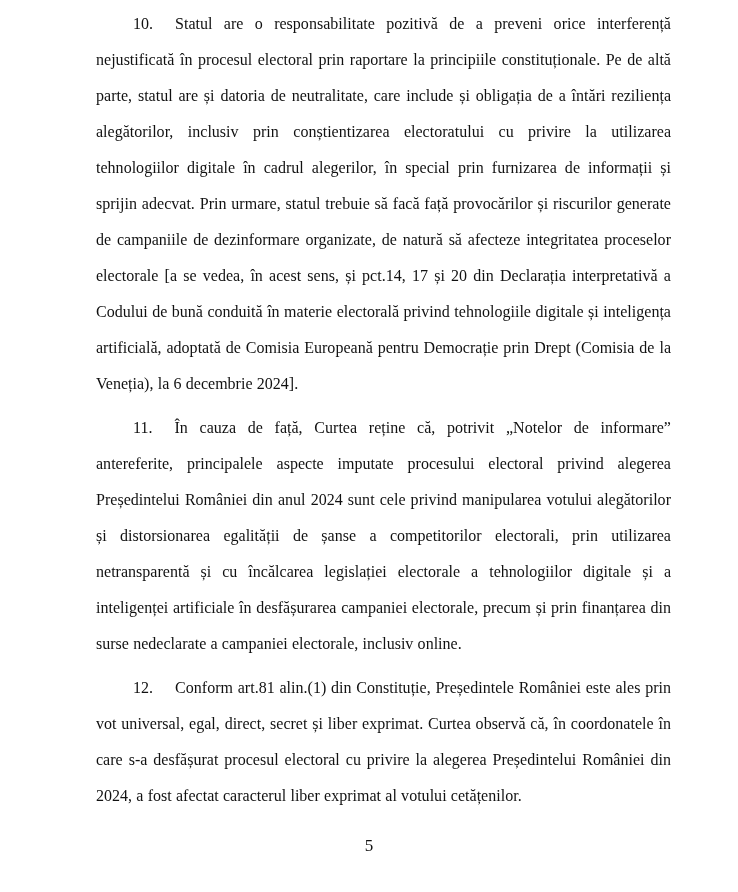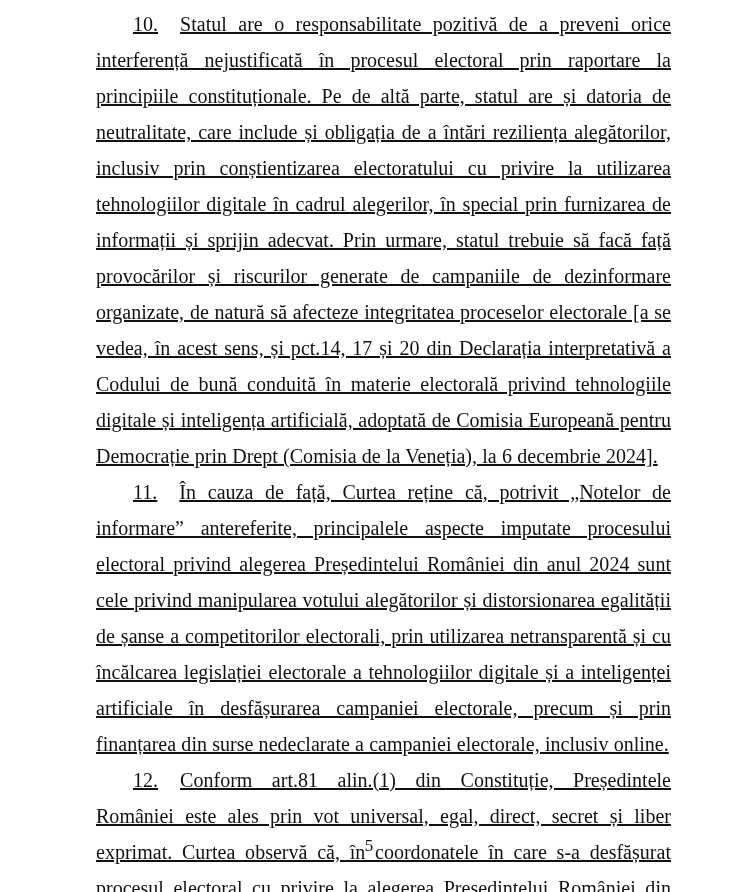--- a/index.html
+++ b/index.html
@@ -25,33 +25,32 @@
   }
   .text-column {
     position: absolute;
     left: 96px;
     top: 6px;
     width: 575px;
   }
   .para {
     margin: 0;
     padding: 0;
-    font-size: 20px;
+    font-size: 16px;
     line-height: 36px;
     text-align: justify;
     text-justify: inter-word;
     text-indent: 37px;
     hyphens: none;
     -webkit-hyphens: none;
     letter-spacing: 0.02px;
     word-spacing: 0.2px;
-    text-decoration: underline;
   }
   .para + .para {
-    margin-top: 0;
+    margin-top: 8px;
   }
   .pnum {
     
   }
   .tabgap {
     display: inline-block;
     width: 22px;
   }
   .page-number {
     position: absolute;

